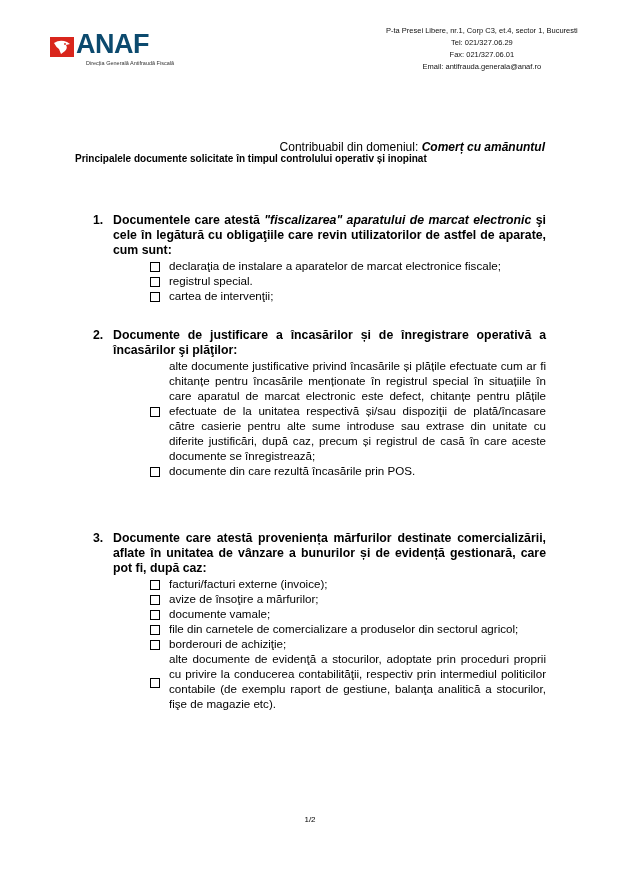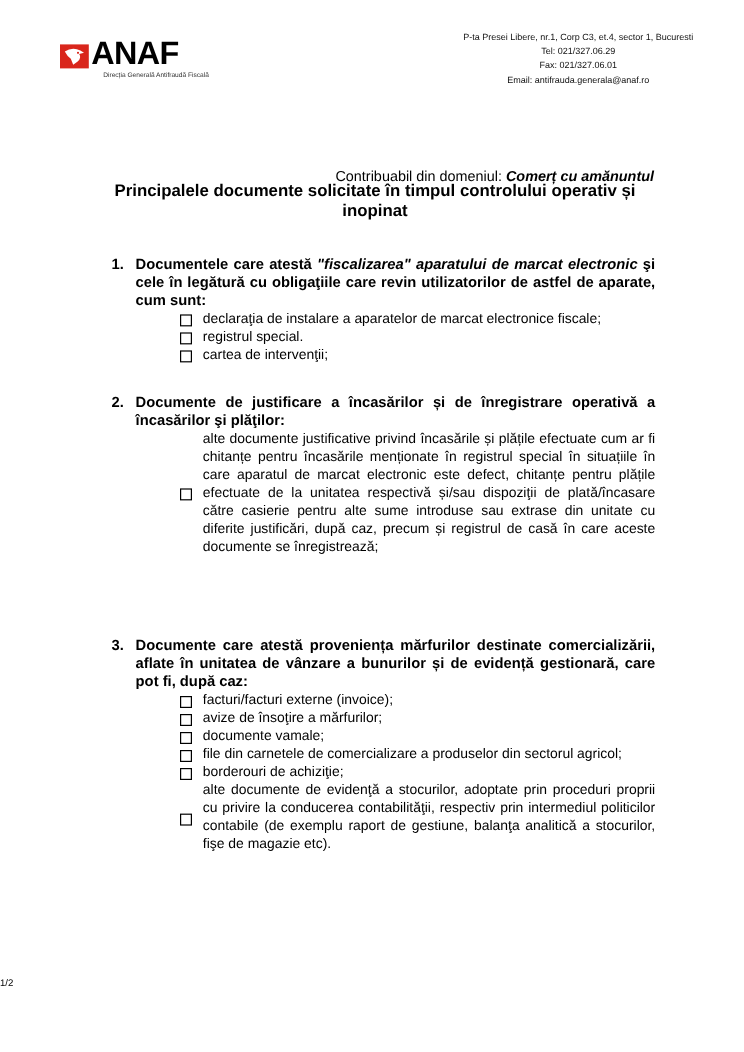--- a/index.html
+++ b/index.html
@@ -3,47 +3,47 @@
 <meta charset="utf-8">
 <style>
   html, body { margin: 0; padding: 0; background: #ffffff; }
   body { width: 620px; height: 877px; position: relative; overflow: hidden;
          font-family: "Liberation Sans", sans-serif; color: #000; }
 
   .logo { position: absolute; left: 50px; top: 35px; width: 150px; height: 22px; }
   .logo-mark { position: absolute; left: 0; top: 2px; width: 24px; height: 20px; background: #d9261c; }
   .logo-mark svg { display: block; }
   .logo-text { position: absolute; left: 26px; top: -4px; font-family: "Liberation Sans", sans-serif;
-               font-weight: bold; font-size: 27px; letter-spacing: -0.5px; color: #000000; line-height: 27px; }
+               font-weight: bold; font-size: 27px; letter-spacing: -0.5px; color: #0c4a6e; line-height: 27px; }
   .logo-sub { position: absolute; left: 86px; top: 60px; font-size: 5.5px; color: #333; white-space: nowrap; }
 
   .contact { position: absolute; left: 386px; top: 25px; font-size: 7.5px; line-height: 12px; color: #111; text-align: center; }
   .contact div { white-space: nowrap; }
 
   .domain-line { position: absolute; right: 75px; top: 108px; font-size: 12px; white-space: nowrap; margin-top: 32px; }
   .domain-line .domain-value { font-weight: bold; font-style: italic; }
 
-  .title { position: absolute; left: 75px; width: 475px; top: 150px; text-align: center;
-           font-weight: bold; font-size: 14px; line-height: 17px; }
+  .title { position: absolute; left: 75px; width: 475px; top: 150px; text-align: left;
+           font-weight: bold; font-size: 10px; line-height: 17px; }
 
   .section { position: absolute; left: 93px; width: 453px; }
   .section .head { display: flex; font-weight: bold; font-size: 12.3px; line-height: 15px; text-align: justify; }
   .section .num { width: 20px; flex: none; }
   .section .head-text { flex: 1; text-align: justify; }
   .section ul { list-style: none; margin: 0; padding: 0 0 0 57px; }
   .section li { display: flex; font-size: 11.6px; line-height: 15px; align-items: center; }
   .box { flex: none; width: 8px; height: 8px; border: 1px solid #000; margin-top: 3px; margin-right: 9px; }
   .item-text { flex: 1; text-align: justify; }
   .it { font-style: italic; }
 
   .s1 { top: 213px; }
   .s2 { top: 328px; }
   .s3 { top: 531px; }
 
-  .page-num { position: absolute; left: 0; width: 620px; top: 815px; font-size: 8px; }
+  .page-num { position: absolute; left: 0; width: 620px; top: 815px; text-align: center; font-size: 8px; }
 </style>
 </head>
 <body>
 
 <div class="logo">
   <div class="logo-mark">
     <svg width="24" height="20" viewBox="0 0 24 20">
       <path d="M4 6 Q10 2 17 5 L20 7 L16 8 Q18 11 15 14 L11 17 L9 12 Q6 10 4 6 Z" fill="#ffffff"></path>
       <circle cx="15" cy="7" r="0.9" fill="#d9261c"></circle>
     </svg>
@@ -90,20 +90,24 @@
 <div class="section s2">
   <div class="head">
     <span class="num">2.</span>
     <span class="head-text">Documente de justificare a încasărilor și de înregistrare operativă a încasărilor şi plăţilor:</span>
   </div>
   <ul>
     <li>
         <span class="box"></span>
         <span class="item-text">alte documente justificative privind încasările și plățile efectuate cum ar fi chitanțe pentru încasările menționate în registrul special în situațiile în care aparatul de marcat electronic este defect, chitanțe pentru plățile efectuate de la unitatea respectivă și/sau dispoziţii de plată/încasare către casierie pentru alte sume introduse sau extrase din unitate cu diferite justificări, după caz, precum și registrul de casă în care aceste documente se înregistrează;</span>
       </li>
+    <li>
+        <span class="box"></span>
+        <span class="item-text">documente din care rezultă încasările prin POS.</span>
+      </li>
   </ul>
 </div>
 
 <div class="section s3">
   <div class="head">
     <span class="num">3.</span>
     <span class="head-text">Documente care atestă proveniența mărfurilor destinate comercializării, aflate în unitatea de vânzare a bunurilor și de evidență gestionară, care pot fi, după caz:</span>
   </div>
   <ul>
     <li>

